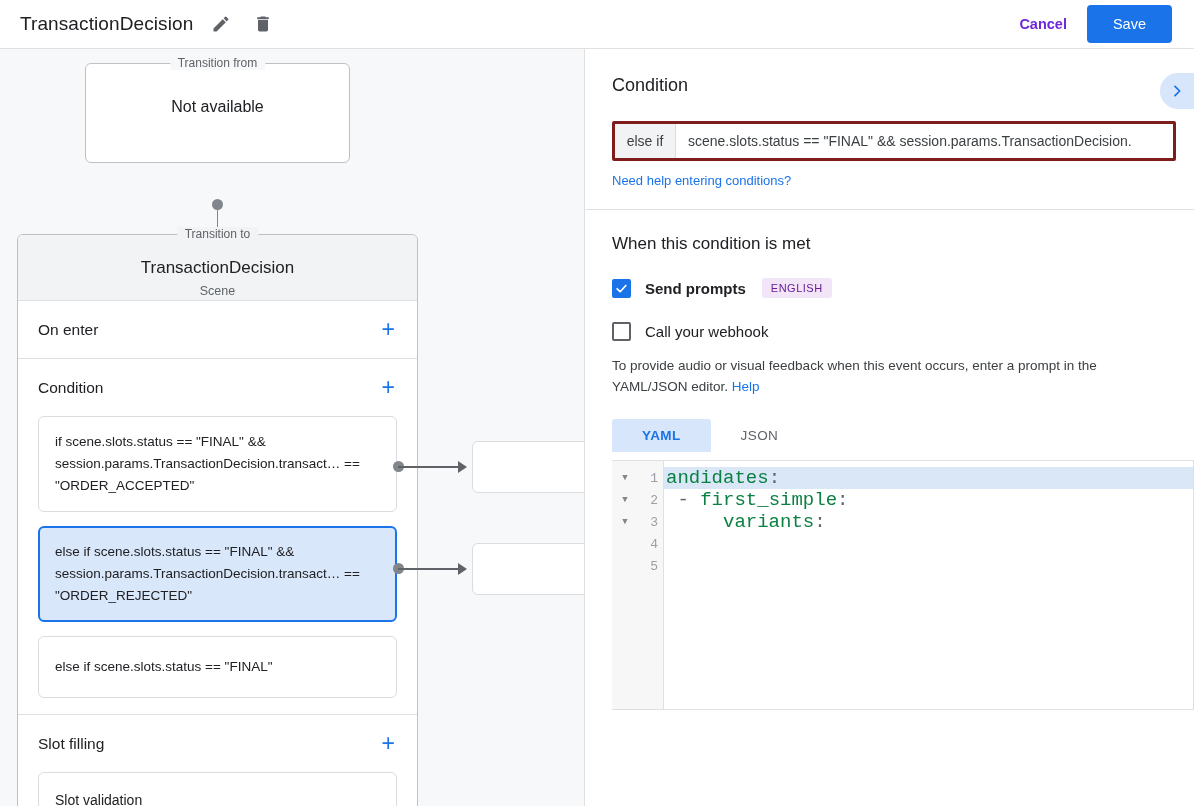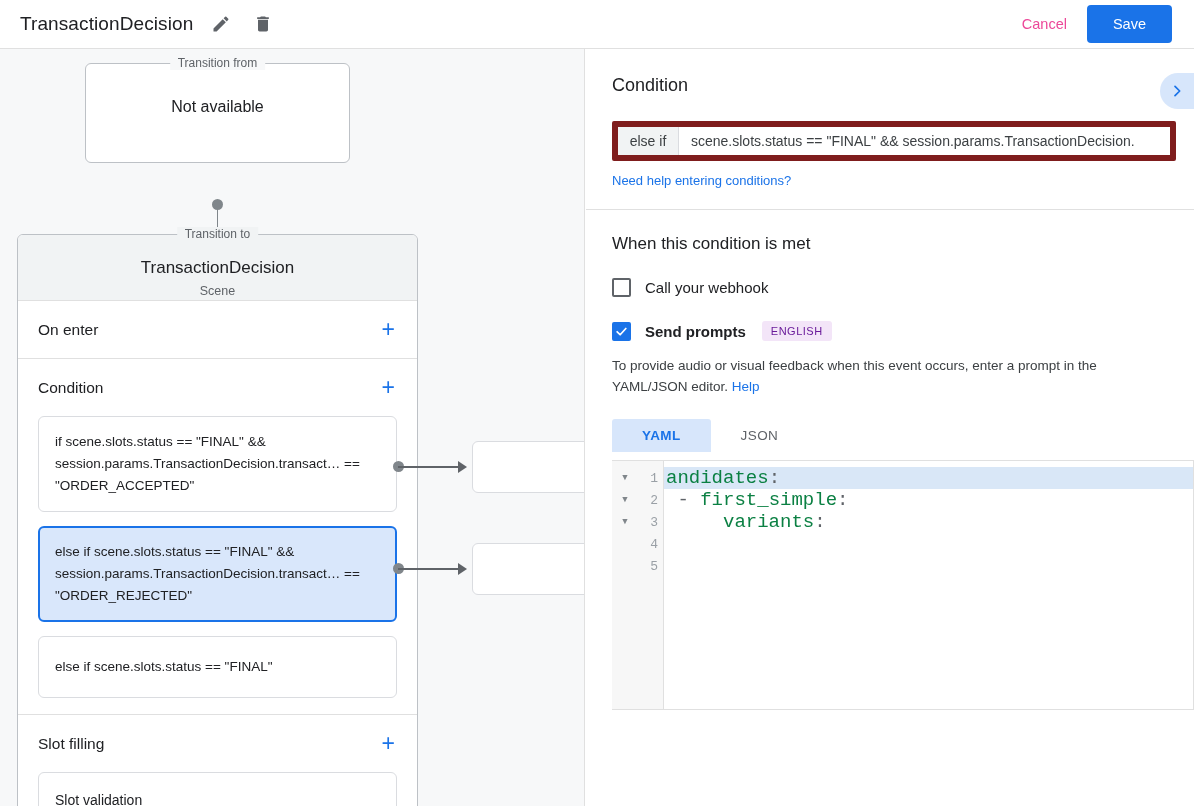--- a/index.html
+++ b/index.html
@@ -24,21 +24,21 @@
     font-size: 19px; color: #202124; letter-spacing: .1px;
   }
   .icon-btn {
     width: 28px; height: 28px; margin-left: 14px;
     display: flex; align-items: center; justify-content: center;
     border: none; background: transparent; cursor: pointer; padding: 0;
   }
   .header-spacer { flex: 1; }
   .cancel-btn {
     background: transparent; border: none; cursor: pointer;
-    color: #ec4899; font-size: 14.5px; font-weight: 400;
+    color: #6d28d9; font-size: 14.5px; font-weight: 700;
     font-family: "Liberation Sans", sans-serif;
     padding: 9px 16px; border-radius: 4px; margin-right: 4px;
   }
   .save-btn {
     background: #1a73e8; border: none; cursor: pointer;
     color: #ffffff; font-size: 14.5px; font-weight: 500;
     font-family: "Liberation Sans", sans-serif;
     padding: 11px 26px; border-radius: 4px; margin-right: 22px;
   }
 
@@ -151,21 +151,21 @@
   .chev-pill {
     position: absolute; right: 0; top: 24px;
     width: 34px; height: 36px;
     background: #d7e6fb; border: none; cursor: pointer;
     border-radius: 18px 0 0 18px;
     display: flex; align-items: center; justify-content: center;
     padding: 0;
   }
   .cond-row {
     display: flex; margin-top: 25px;
-    border: 6px solid #7f1d1d; border-radius: 2px;
+    border: 3px solid #7f1d1d; border-radius: 2px;
     width: 564px; height: 40px; overflow: hidden;
   }
   .cond-prefix {
     width: 61px; background: #f1f3f4;
     border-right: 1px solid #dadce0;
     display: flex; align-items: center; justify-content: center;
     font-size: 14px; color: #3c4043; flex: none;
   }
   .cond-input {
     flex: 1; border: none; outline: none; background: #ffffff;
@@ -334,32 +334,32 @@
       </div>
       <a class="help-link">Need help entering conditions?</a>
     </div>
 
     <div class="panel-divider"></div>
 
     <div class="panel-sec">
       <div class="sec-heading">When this condition is met</div>
 
       <div class="check-row">
-        <div class="cbox"></div>
-        <span class="check-label">Call your webhook</span>
-      </div>
-
-      <div class="check-row">
         <div class="cbox checked">
           <svg width="13" height="13" viewBox="0 0 24 24">
             <path fill="none" stroke="#ffffff" stroke-width="3.2" stroke-linecap="round" stroke-linejoin="round" d="M4 12.5l5.5 5.5L20 6.5"></path>
           </svg>
         </div>
         <span class="check-label bold">Send prompts</span>
         <span class="lang-badge">ENGLISH</span>
+      </div>
+
+      <div class="check-row">
+        <div class="cbox"></div>
+        <span class="check-label">Call your webhook</span>
       </div>
 
       <div class="desc">
         <span>To provide audio or visual feedback when this event occurs, enter a prompt in the YAML/JSON editor. </span><a>Help</a>
       </div>
 
       <div class="tabs">
         <button class="tab active">YAML</button>
         <button class="tab">JSON</button>
       </div>

